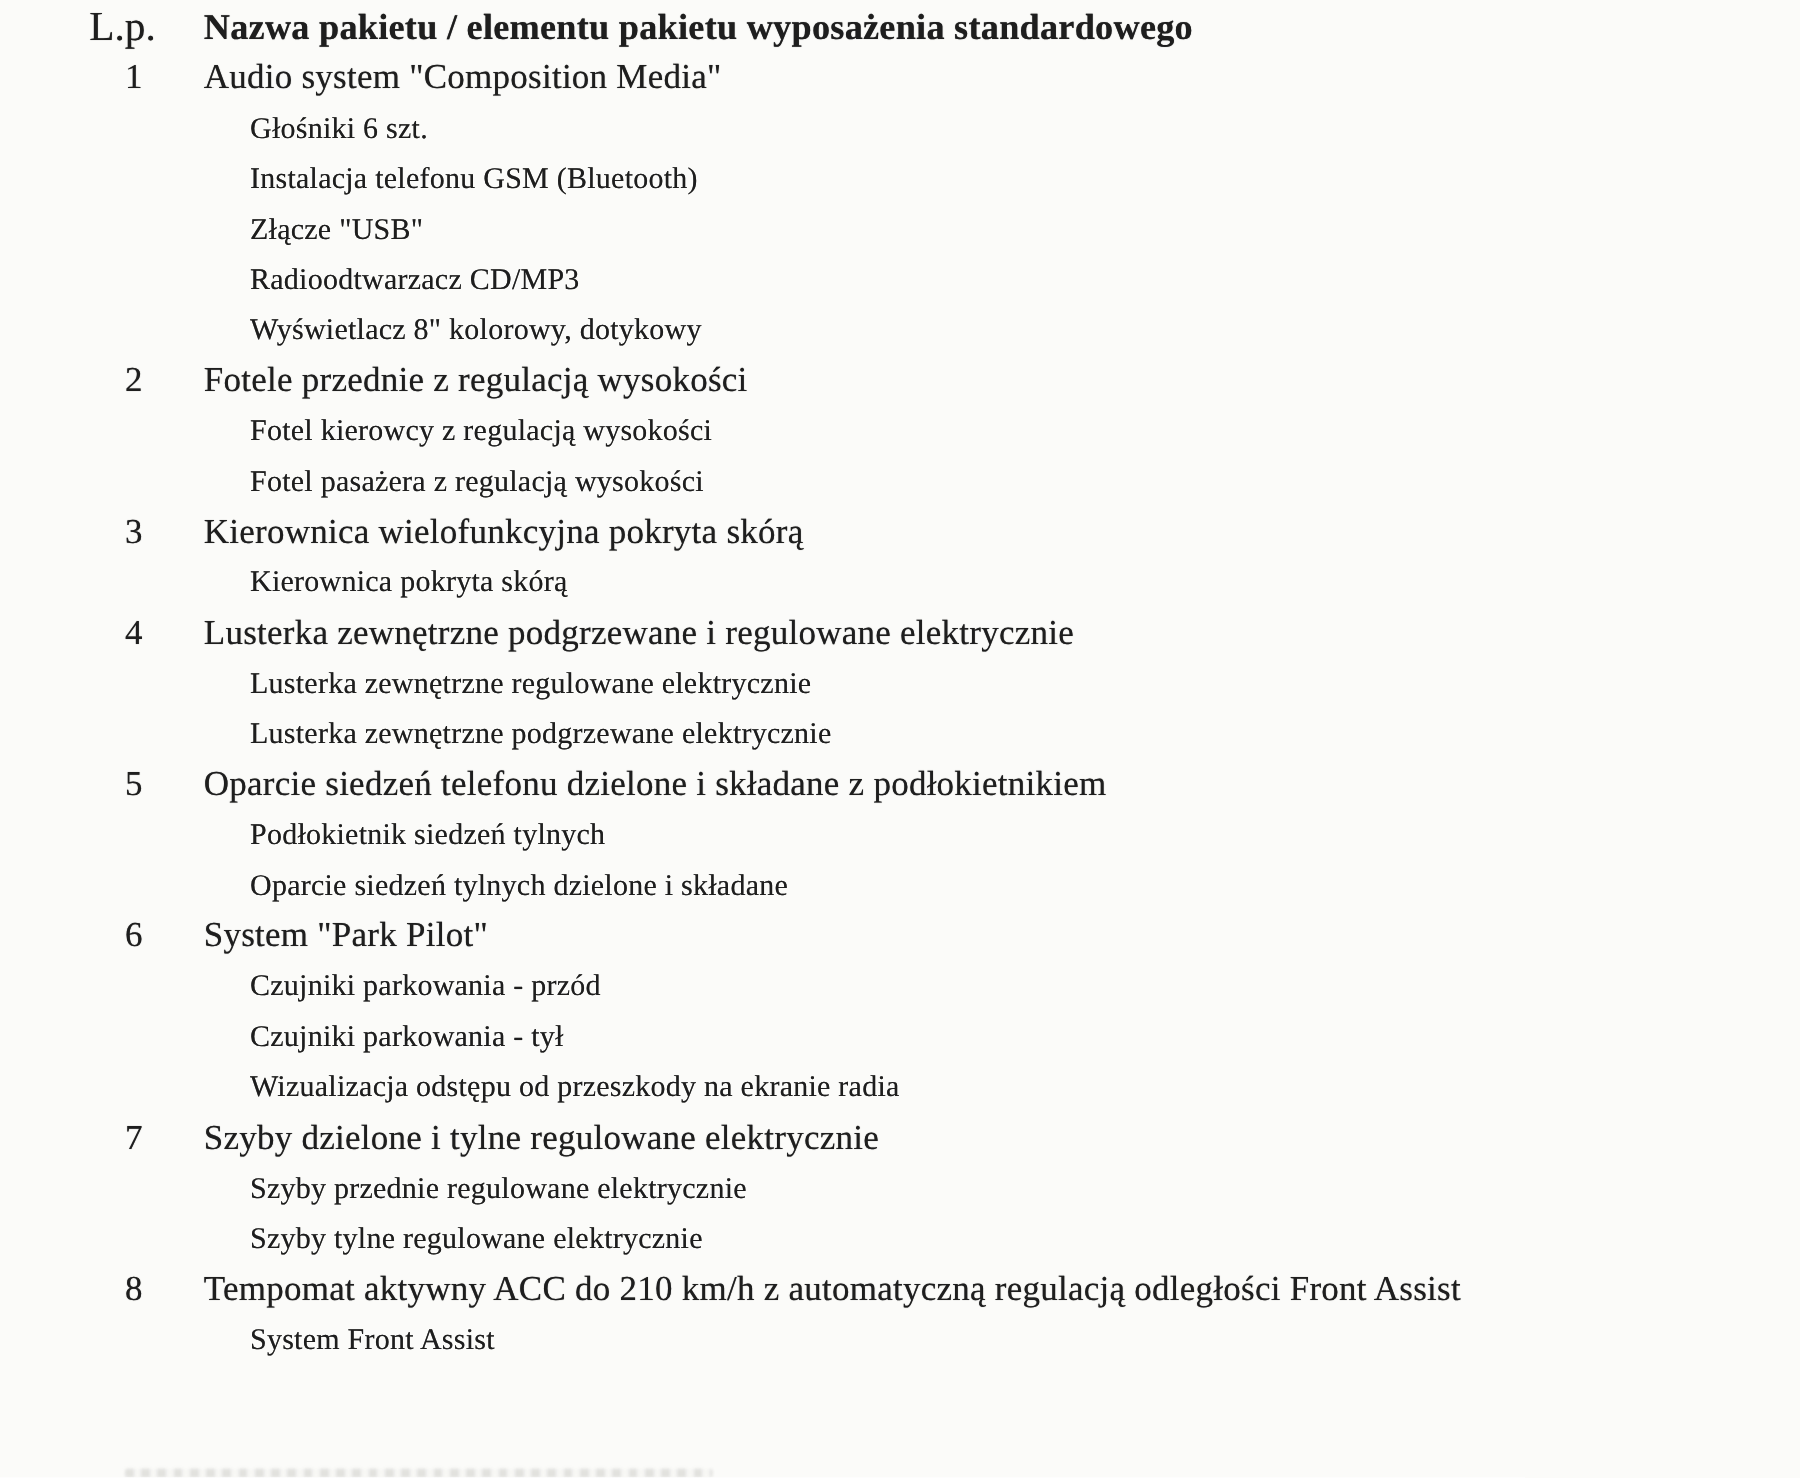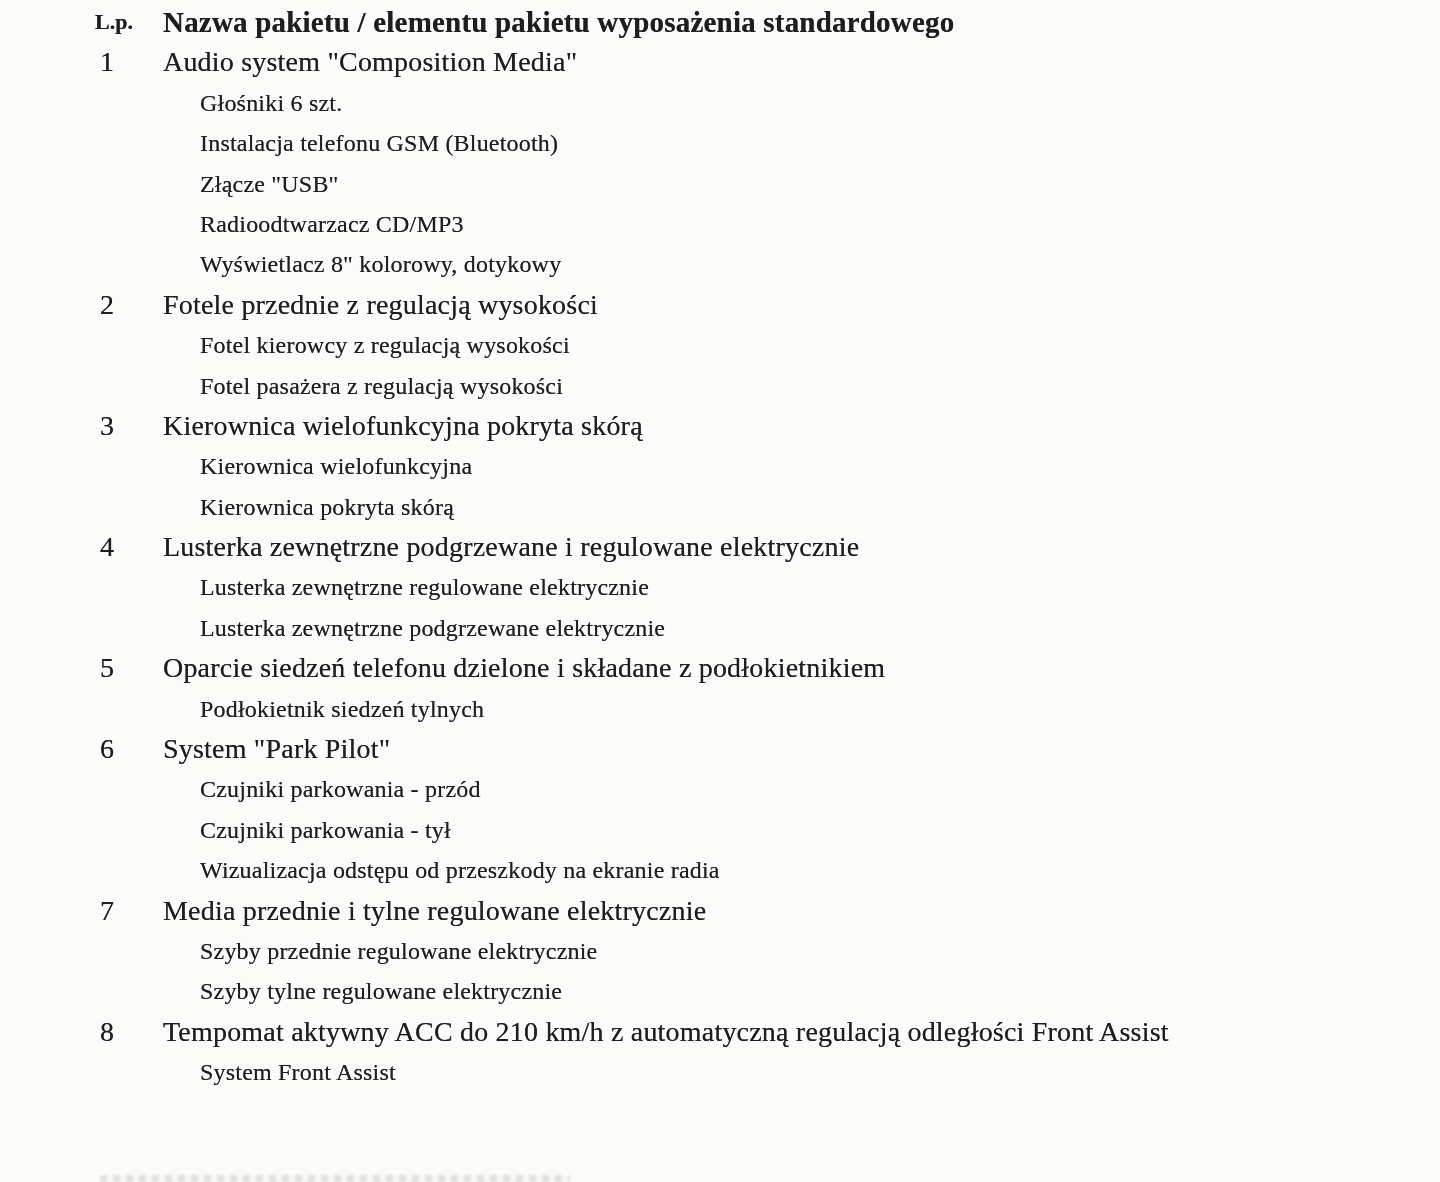--- a/index.html
+++ b/index.html
@@ -30,24 +30,24 @@
   }
   .num {
     position: absolute;
     left: 72px;
     width: 70px;
     text-align: center;
     font-size: 28px;
     text-shadow: 0 0 0.6px rgba(25,25,25,0.75);
   }
   .header-row .num {
-    left: 76px;
+    left: 60px;
     width: 76px;
-    font-weight: bold;
-    font-size: 22px;
+    font-weight: normal;
+    font-size: 33px;
   }
   .name {
     position: absolute;
     left: 163px;
     font-size: 28px;
     letter-spacing: 0.2px;
     text-shadow: 0 0 0.6px rgba(25,25,25,0.75);
   }
   .header-row .name {
     font-weight: bold;
@@ -116,58 +116,58 @@
           <span class="sub-label">Fotel kierowcy z regulacją wysokości</span>
         </div>
         <div class="row sub-row">
           <span class="sub-label">Fotel pasażera z regulacją wysokości</span>
         </div>
         <div class="row item-row">
           <span class="num">3</span>
           <span class="name">Kierownica wielofunkcyjna pokryta skórą</span>
         </div>
         <div class="row sub-row">
-          <span class="sub-label">Kierownica wielofunkcyjna</span>
-        </div>
-        <div class="row sub-row">
           <span class="sub-label">Kierownica pokryta skórą</span>
         </div>
         <div class="row item-row">
           <span class="num">4</span>
           <span class="name">Lusterka zewnętrzne podgrzewane i regulowane elektrycznie</span>
         </div>
         <div class="row sub-row">
           <span class="sub-label">Lusterka zewnętrzne regulowane elektrycznie</span>
         </div>
         <div class="row sub-row">
           <span class="sub-label">Lusterka zewnętrzne podgrzewane elektrycznie</span>
         </div>
         <div class="row item-row">
           <span class="num">5</span>
           <span class="name">Oparcie siedzeń telefonu dzielone i składane z podłokietnikiem</span>
         </div>
         <div class="row sub-row">
           <span class="sub-label">Podłokietnik siedzeń tylnych</span>
         </div>
+        <div class="row sub-row">
+          <span class="sub-label">Oparcie siedzeń tylnych dzielone i składane</span>
+        </div>
         <div class="row item-row">
           <span class="num">6</span>
           <span class="name">System "Park Pilot"</span>
         </div>
         <div class="row sub-row">
           <span class="sub-label">Czujniki parkowania - przód</span>
         </div>
         <div class="row sub-row">
           <span class="sub-label">Czujniki parkowania - tył</span>
         </div>
         <div class="row sub-row">
           <span class="sub-label">Wizualizacja odstępu od przeszkody na ekranie radia</span>
         </div>
         <div class="row item-row">
           <span class="num">7</span>
-          <span class="name">Media przednie i tylne regulowane elektrycznie</span>
+          <span class="name">Szyby dzielone i tylne regulowane elektrycznie</span>
         </div>
         <div class="row sub-row">
           <span class="sub-label">Szyby przednie regulowane elektrycznie</span>
         </div>
         <div class="row sub-row">
           <span class="sub-label">Szyby tylne regulowane elektrycznie</span>
         </div>
         <div class="row item-row">
           <span class="num">8</span>
           <span class="name">Tempomat aktywny ACC do 210 km/h z automatyczną regulacją odległości Front Assist</span>

